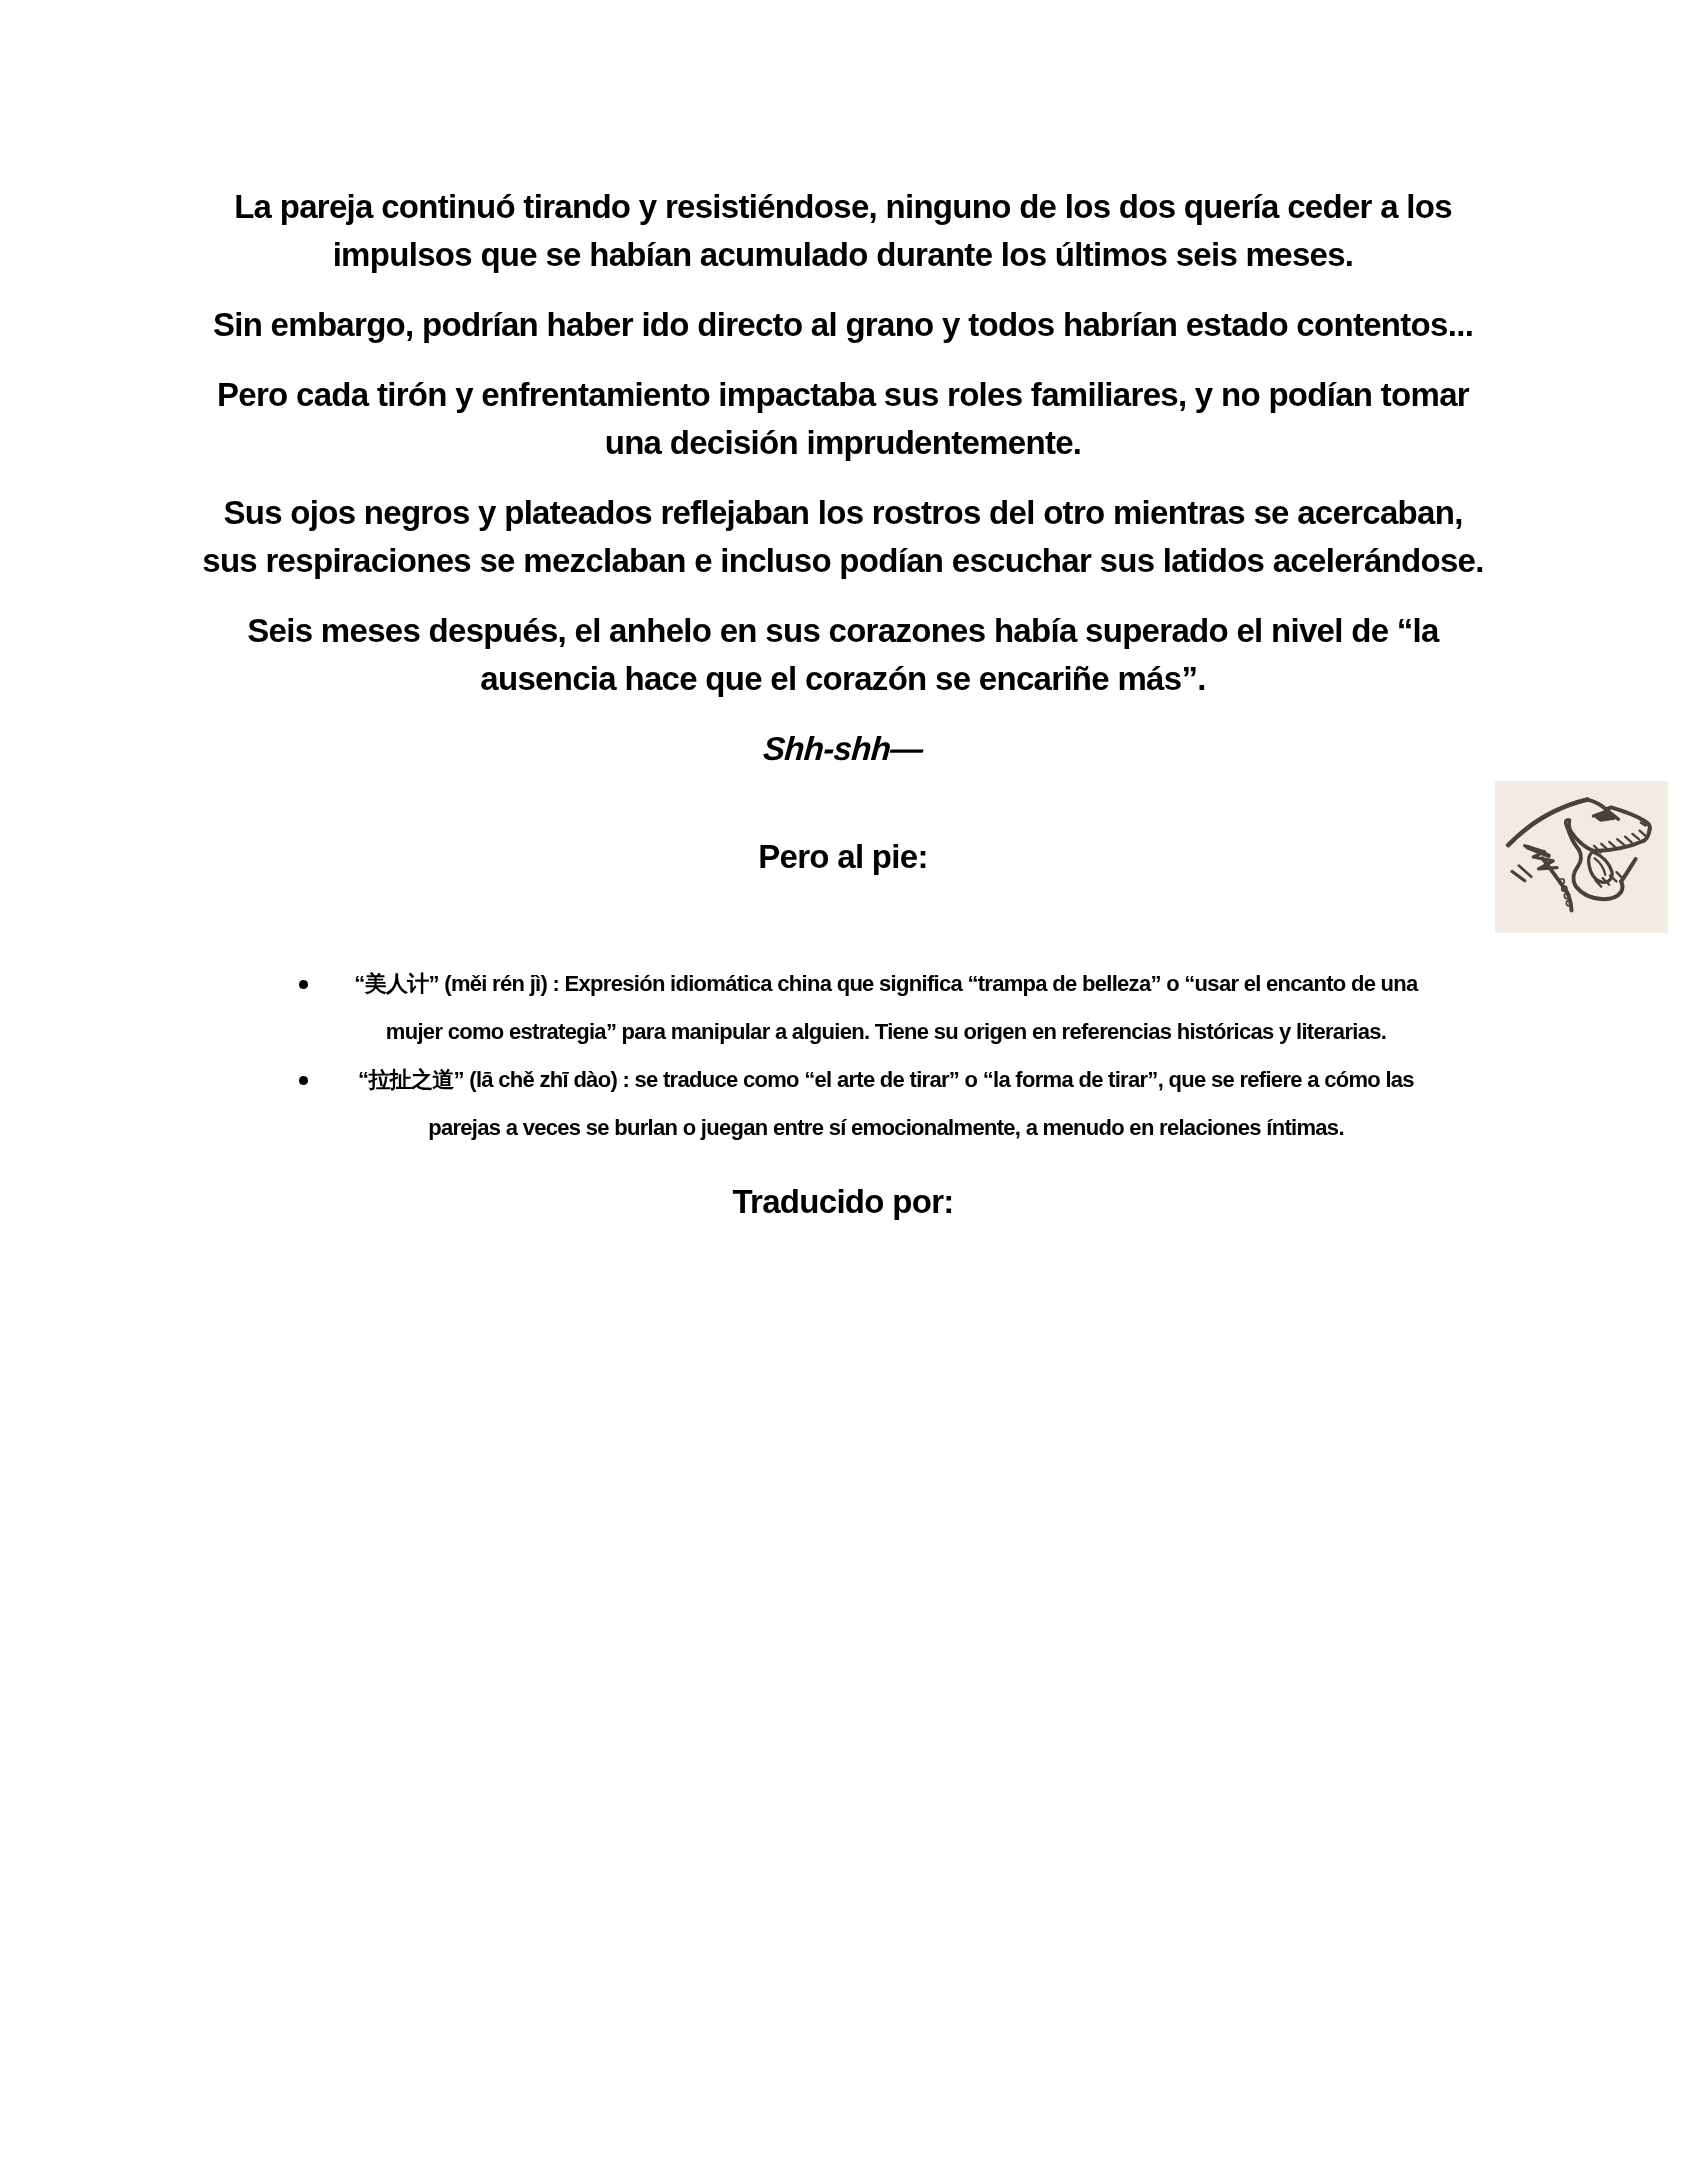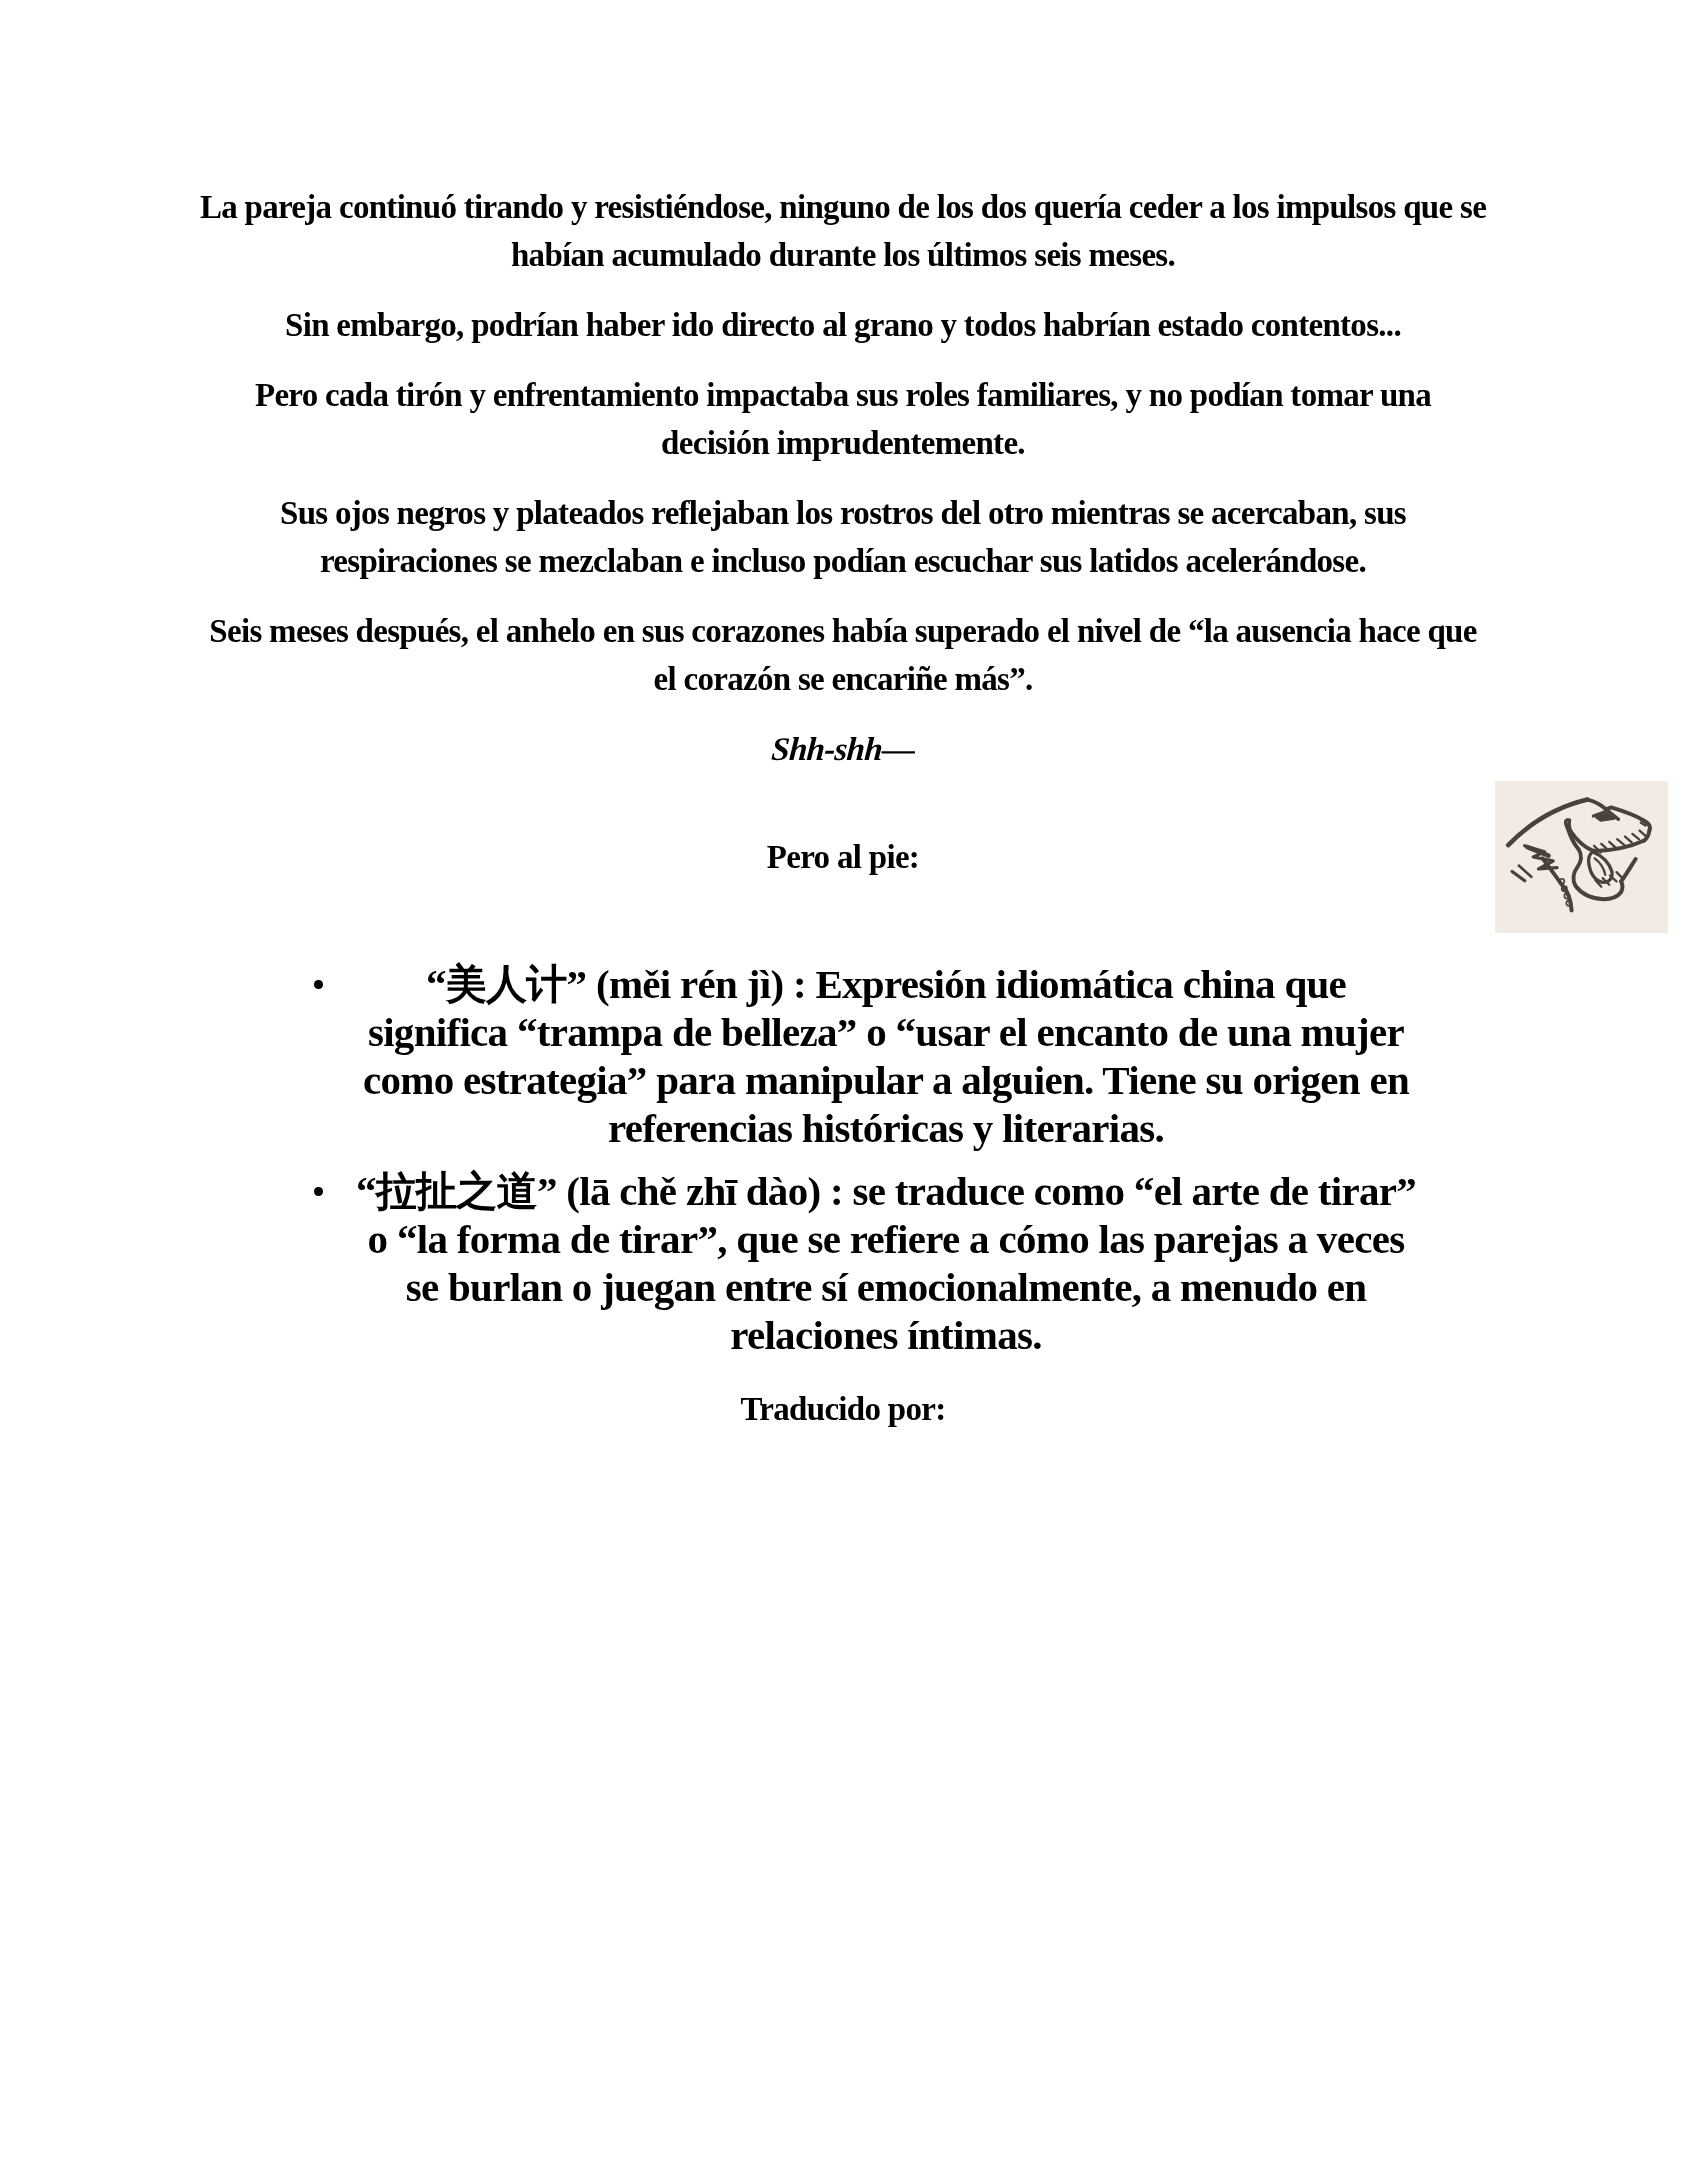--- a/index.html
+++ b/index.html
@@ -6,21 +6,21 @@
     margin: 0;
     padding: 0;
     background: #ffffff;
   }
   .page {
     position: relative;
     width: 1687px;
     height: 2183px;
     background: #ffffff;
     overflow: hidden;
-    font-family: Liberation Serif, serif;
+    font-family: Liberation Sans, sans-serif;
   }
   .content {
     position: absolute;
     left: 198px;
     top: 0;
     width: 1290px;
     padding-top: 183px;
   }
   .para {
     font-weight: 700;
@@ -41,26 +41,26 @@
   }
   .footnotes {
     list-style: none;
     margin: 0 0 0 139px;
     padding: 0;
     width: 1098px;
   }
   .footnotes li {
     position: relative;
     font-weight: 700;
-    font-size: 41px;
+    font-size: 22px;
     line-height: 48px;
     letter-spacing: -0.7px;
     text-align: center;
     color: #000000;
-    margin: 15px;
+    margin: 0;
   }
   .footnotes li::before {
     content: "";
     position: absolute;
     left: -38px;
     top: 20px;
     width: 8.6px;
     height: 8.6px;
     border-radius: 50%;
     background: #000000;

